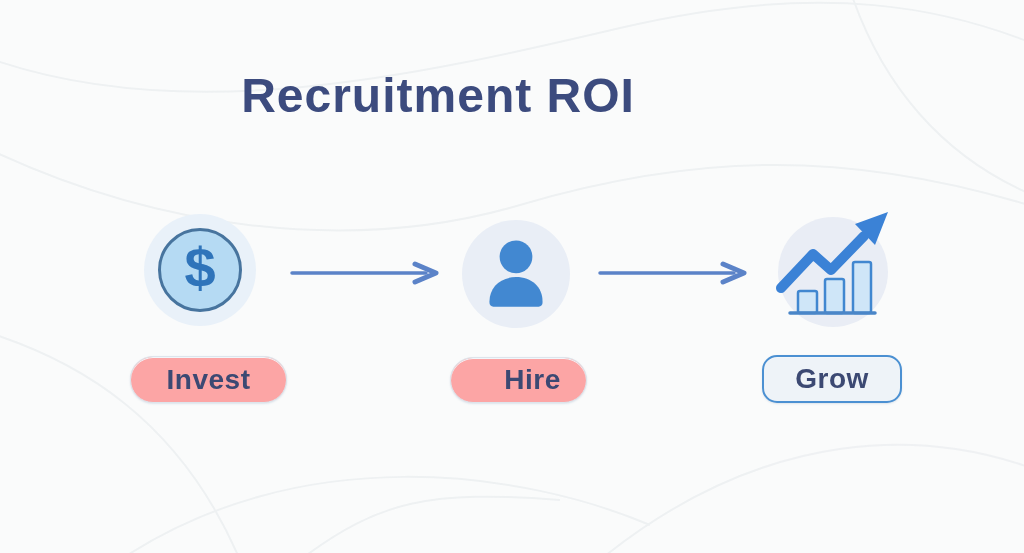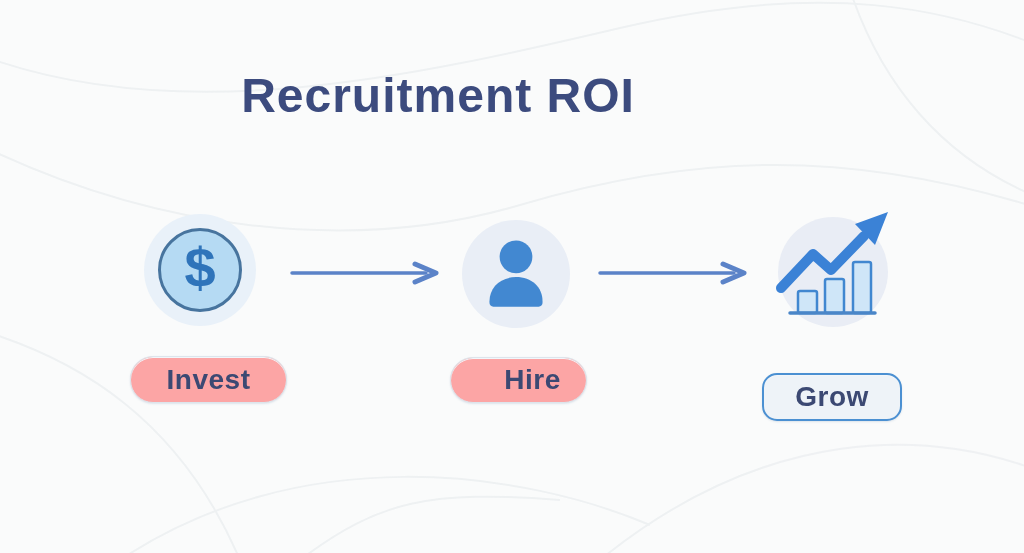--- a/index.html
+++ b/index.html
@@ -93,21 +93,21 @@
     border-radius: 23px;
     box-shadow: 0 1px 2px rgba(120,150,180,0.22), inset 0 1px 0 #f2f6fa;
     font-size: 28px;
     font-weight: 700;
     letter-spacing: 0.5px;
     color: #3c4973;
   }
   .pill-invest { left: 130px; top: 356px; width: 157px; height: 47px; }
   .pill-hire   { left: 450px; top: 357px; width: 137px; height: 46px; padding-left: 28px; }
   .pill-grow   {
-    left: 762px; top: 373px; width: 140px; height: 48px;
+    left: 762px; top: 355px; width: 140px; height: 48px;
     background: #eef3f8;
     border: 2px solid #4b90d2;
     border-radius: 15px;
   }
 </style>
 </head>
 <body>
 
 <div class="canvas">
 

